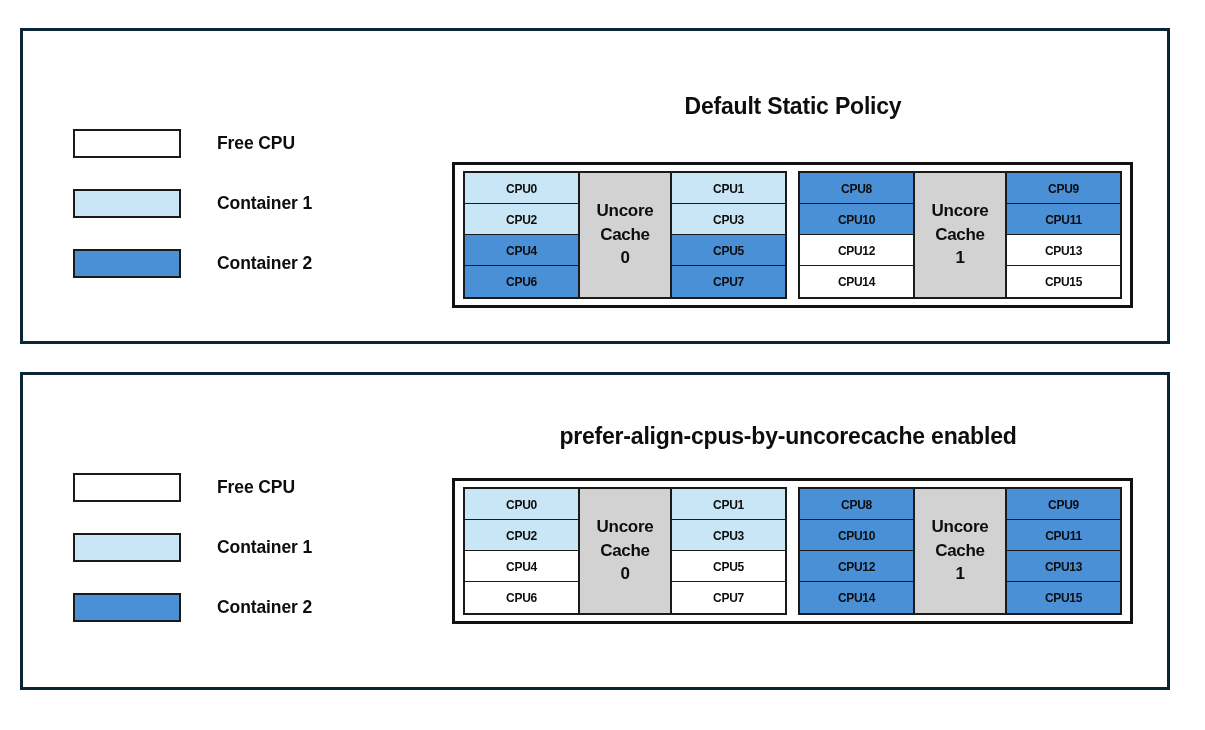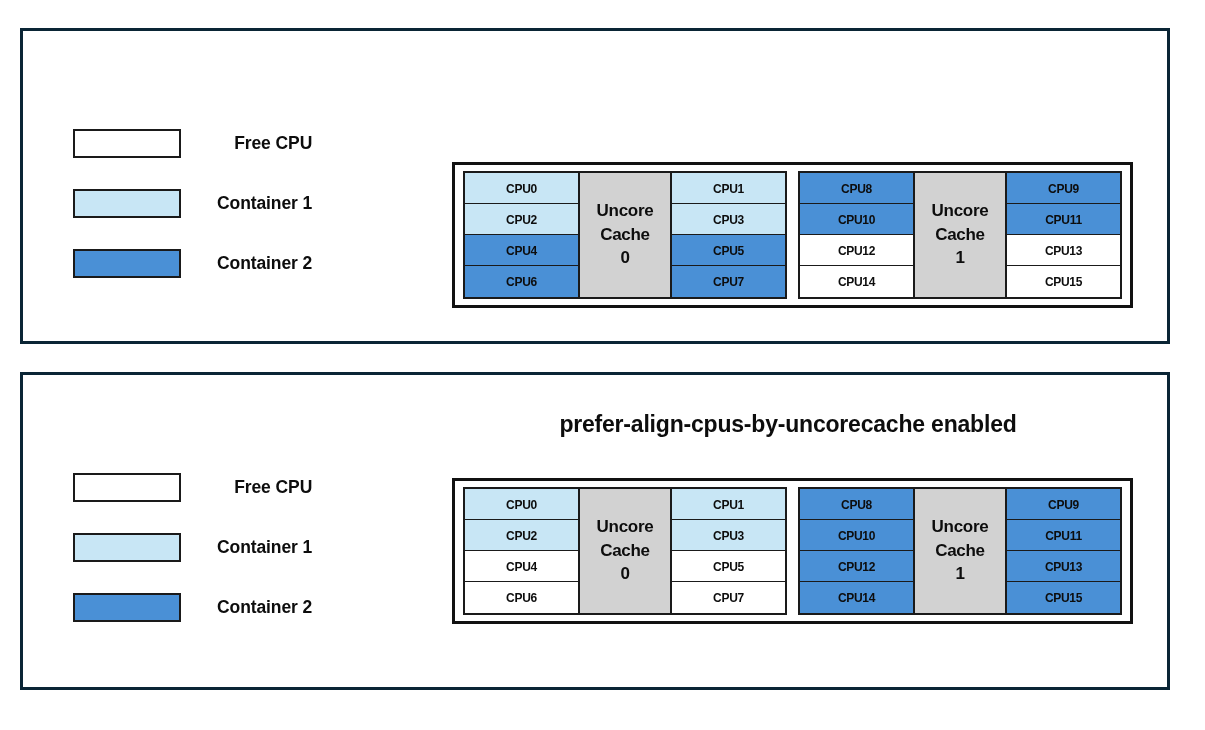--- a/index.html
+++ b/index.html
@@ -30,21 +30,20 @@
   
   .legend {
     position: absolute;
     left: 50px;
     top: 82px;
   }
   .legend-row {
     display: flex;
     align-items: center;
     height: 60px;
-    justify-content: space-between;
   }
   .swatch {
     width: 108px;
     height: 29px;
     border: 2px solid #1a1a1a;
     box-sizing: border-box;
     flex: 0 0 auto;
   }
   .legend-label {
     margin-left: 36px;
@@ -61,21 +60,21 @@
     left: 420px;
     width: 700px;
     text-align: center;
     font-size: 23px;
     font-weight: bold;
     color: #0d0d0d;
     letter-spacing: -0.2px;
     white-space: nowrap;
   }
   #title-top    { top: 62px; }
-  #title-bottom { top: 36px; left: 400px; width: 730px; text-align: center; }
+  #title-bottom { top: 48px; left: 400px; width: 730px; text-align: center; }
 
   
   .diagram-box {
     position: absolute;
     border: 3px solid #111111;
     background: #ffffff;
     box-sizing: border-box;
     padding: 6px 8px;
     display: flex;
     gap: 11px;
@@ -143,20 +142,21 @@
     <div class="legend-row">
       <span class="swatch" style="background: rgb(200, 230, 245);"></span>
       <span class="legend-label">Container 1</span>
     </div>
     <div class="legend-row">
       <span class="swatch" style="background: rgb(74, 144, 214);"></span>
       <span class="legend-label">Container 2</span>
     </div>
   </div>
 
+  <div class="diagram-title" id="title-top">Default Static Policy</div>
 
   <div class="diagram-box" id="diagram-top">
       <div class="cache-group">
         <div class="cpu-col">
           <div class="cpu-cell" style="background: rgb(200, 230, 245);">CPU0</div>
           <div class="cpu-cell" style="background: rgb(200, 230, 245);">CPU2</div>
           <div class="cpu-cell" style="background: rgb(74, 144, 214);">CPU4</div>
           <div class="cpu-cell" style="background: rgb(74, 144, 214);">CPU6</div>
         </div>
         <div class="cache-block" style="background: rgb(210, 210, 210);">

